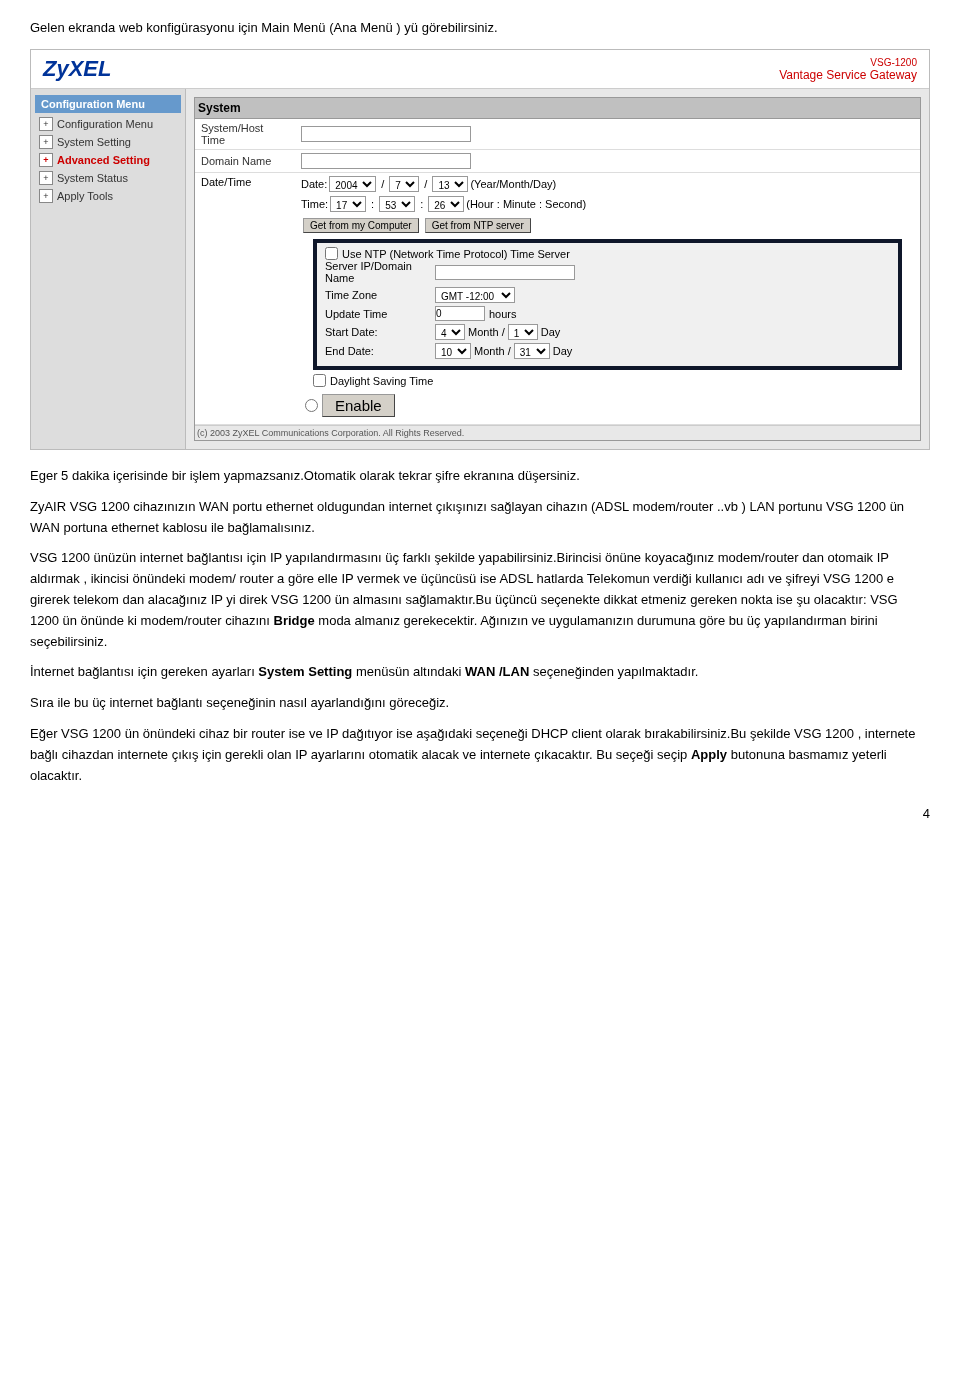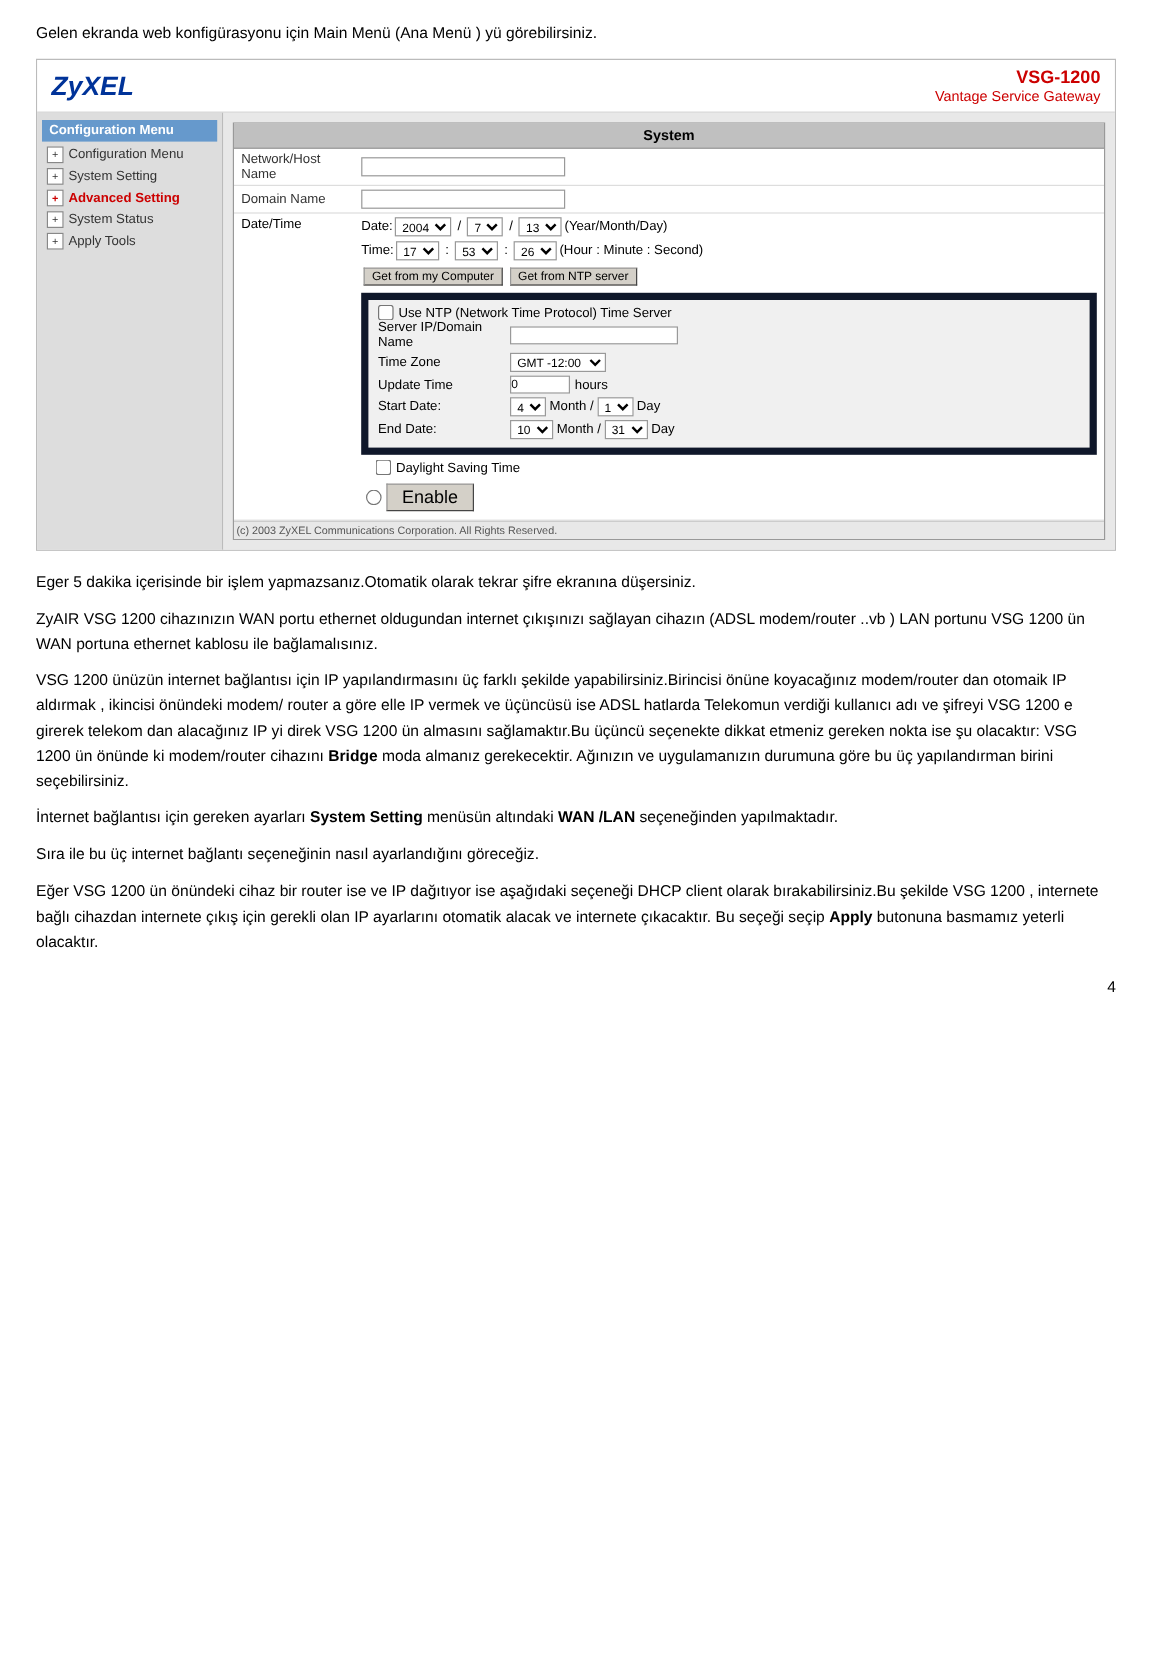--- a/index.html
+++ b/index.html
@@ -43,22 +43,22 @@
       font-style: italic;
     }
     .zyxel-logo span {
       color: #003399;
       font-style: italic;
     }
     .zyxel-product {
       text-align: right;
     }
     .zyxel-product .model {
-      font-size: 15px;
-      font-weight: bold;
+      font-size: 10px;
+      font-weight: normal;
       color: #cc0000;
     }
     .zyxel-product .tagline {
       font-size: 12px;
       color: #cc0000;
     }
 
     
     .screen-body {
       display: flex;
@@ -113,21 +113,20 @@
       background: #e8e8e8;
     }
 
     
     .system-panel {
       background: #fff;
       border: 1px solid #999;
     }
     .system-panel-title {
       background: #c0c0c0;
-      text-align: center;
       font-weight: bold;
       font-size: 12px;
       padding: 3px;
       border-bottom: 1px solid #999;
     }
 
     .form-table {
       width: 100%;
       border-collapse: collapse;
       font-size: 11px;
@@ -167,23 +166,23 @@
     .btn-small {
       background: #d4d0c8;
       border: 1px outset #999;
       font-size: 10px;
       padding: 1px 6px;
       cursor: pointer;
       margin: 2px;
     }
     .ntp-section {
       background: #f0f0f0;
-      border: 6px solid #0f172a;
+      border: 4px solid #0f172a;
       padding: 4px 8px;
-      margin: 4px 0;
+      margin: 4px 12px;
       font-size: 11px;
     }
     .ntp-row {
       display: flex;
       align-items: center;
       margin-bottom: 3px;
       font-size: 11px;
     }
     .ntp-row label {
       width: 110px;
@@ -312,21 +311,21 @@
       </div>
     </div>
 
     <div class="main-content">
       <div class="system-panel">
         <div class="system-panel-title">System</div>
 
         <table class="form-table">
           <tbody>
               <tr>
-            <td class="label-cell">Network/Host Name</td>
+            <td class="label-cell">System/Host Time</td>
             <td class="value-cell">
               <input type="text" class="form-input" value="" style="">
             </td>
           </tr>
           <tr>
             <td class="label-cell">Domain Name</td>
             <td class="value-cell">
               <input type="text" class="form-input" value="" style="">
             </td>
           </tr>

